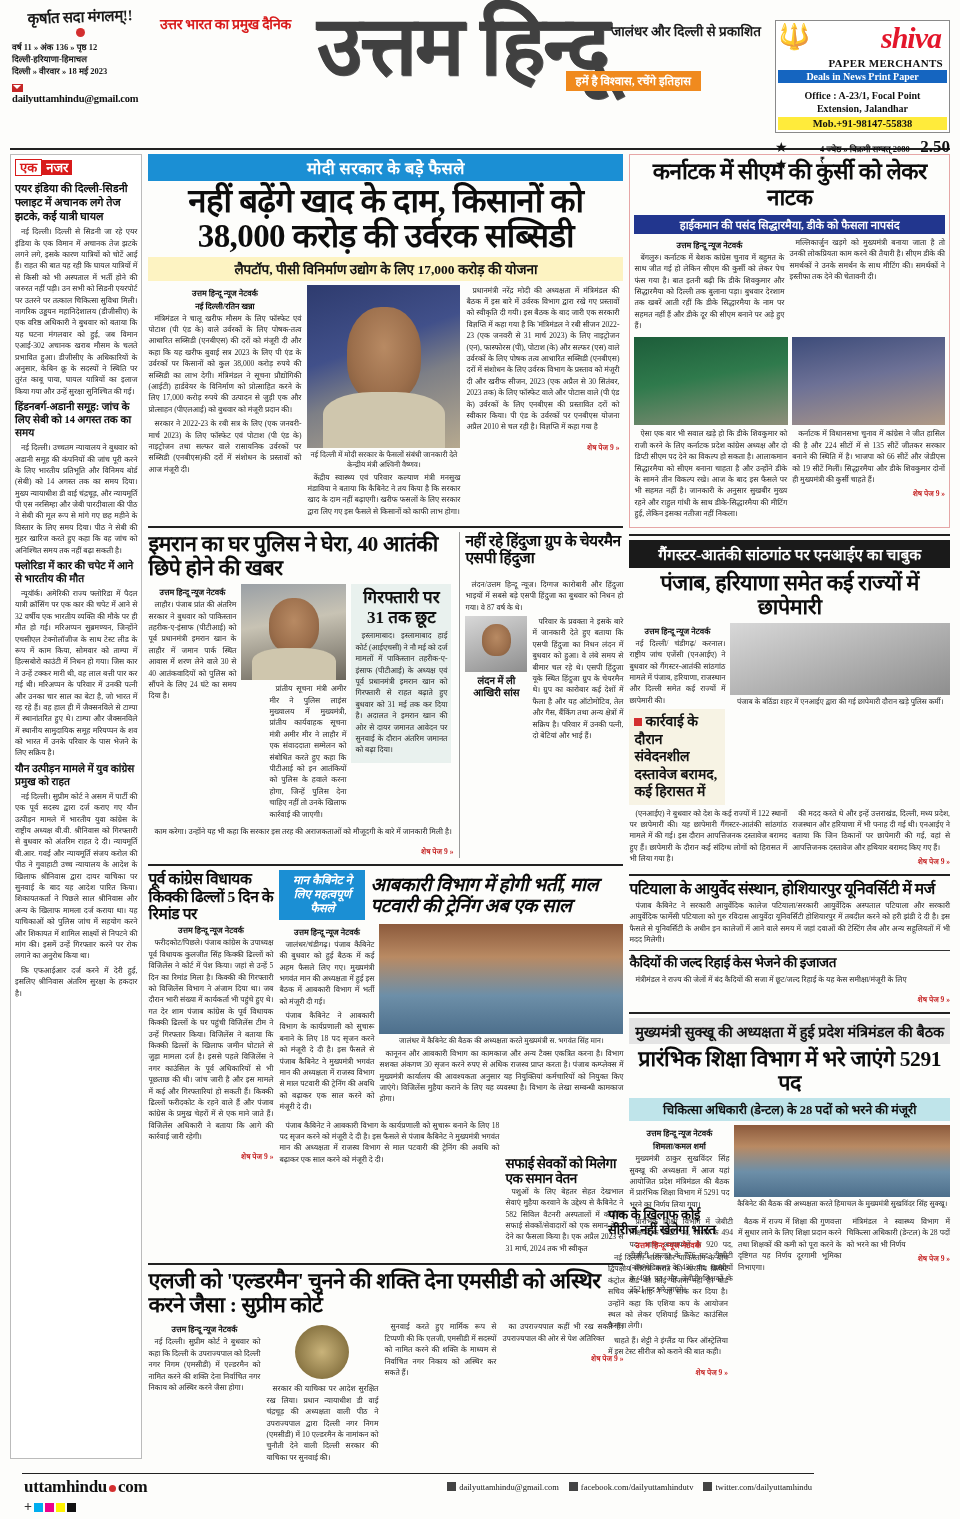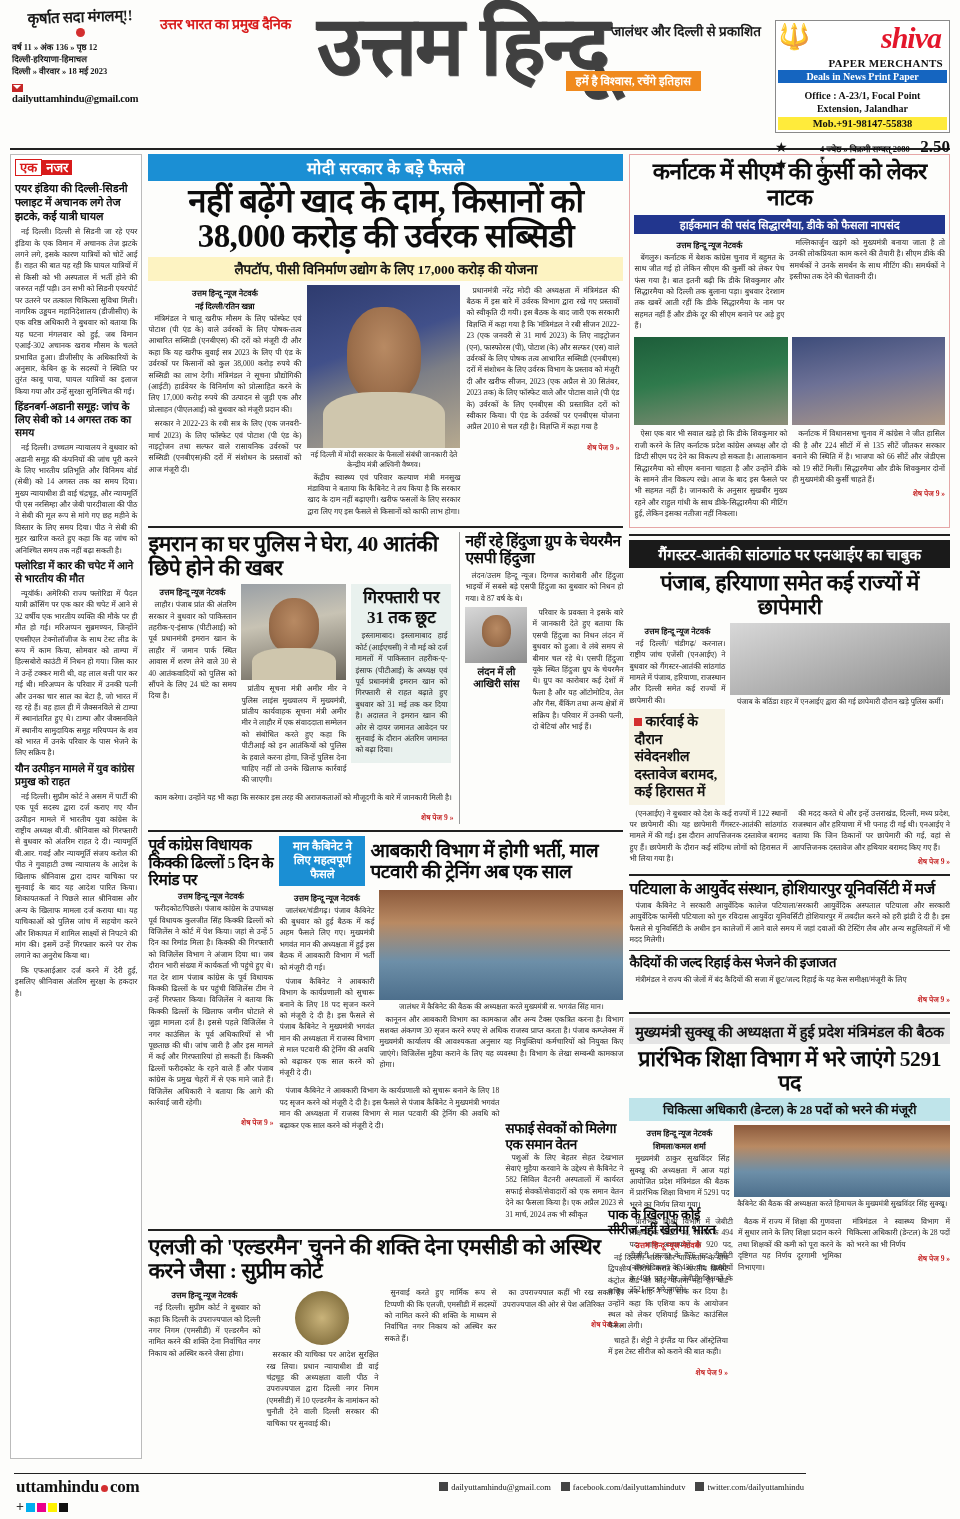--- a/index.html
+++ b/index.html
@@ -125,21 +125,21 @@
   .bullet-h { font-weight:bold; font-size:14px; line-height:1.25;}
   .bsq { display:inline-block; width:8px; height:8px; background:#d32f2f; margin-right:3px;}
 
   .photo2 { background:linear-gradient(170deg,#9aa0a6 0%,#c8c3b4 40%,#6b665c 100%); }
   .photo-room { background:linear-gradient(180deg,#8c5a3c 0%,#b98a63 30%,#6d8fa8 65%,#4d6f8c 100%); }
   .photo-grey { background:linear-gradient(160deg,#d8d8d8,#8e8e8e);}
 
   .sc-circle { width:54px; height:54px; border-radius:50%; background:radial-gradient(circle,#c9b37a 0%, #8a7644 70%); margin:4px auto;}
 
   
-  .footer { position:absolute; left:4px; bottom:0; width:812px; }
+  .footer { position:absolute; left:12px; bottom:0; width:812px; }
   .f-rule { border-top:1.5px solid #222; margin:0 10px;}
   .f-row { display:flex; align-items:center; justify-content:space-between; padding:3px 12px 0 12px;}
   .f-brand { font-size:17px; font-weight:bold; letter-spacing:-.3px;}
   .f-brand .dot { display:inline-block; width:7px; height:7px; background:#d32f2f; border-radius:50%; margin:0 2px;}
   .f-links { font-size:8.5px; display:flex; gap:10px; align-items:center;}
   .f-links span.ic { display:inline-block; width:9px; height:9px; background:#444; margin-right:3px; vertical-align:-1px;}
   .f-links .fb { background:#3b5998;}
   .f-links .tw { background:#55acee;}
   .f-links .mail { background:#777;}
   .cmyk { display:flex; align-items:center; gap:2px; padding:2px 12px 4px 12px; font-size:8px; font-weight:bold;}
@@ -275,42 +275,42 @@
               <div class="byline">उत्तम हिन्दू न्यूज नेटवर्क</div>
               <div class="bt">
                   <p>लाहौर। पंजाब प्रांत की अंतरिम सरकार ने बुधवार को पाकिस्तान तहरीक-ए-इंसाफ (पीटीआई) को पूर्व प्रधानमंत्री इमरान खान के लाहौर में जमान पार्क स्थित आवास में शरण लेने वाले 30 से 40 आतंकवादियों को पुलिस को सौंपने के लिए 24 घंटे का समय दिया है।</p>
                 </div>
             </div>
             <div style="width:105px;">
               <div class="photo photo2" style="height:96px;">
                 <div class="face"></div>
                 <div class="body-shirt"></div>
               </div>
-              <div class="bt" style="margin-top:3px;">
+              <div class="bt" style="margin-top:3px;margin-left:28px;">
                   <p>प्रांतीय सूचना मंत्री अमीर मीर ने पुलिस लाइंस मुख्यालय में मुख्यमंत्री, प्रांतीय कार्यवाहक सूचना मंत्री अमीर मीर ने लाहौर में एक संवाददाता सम्मेलन को संबोधित करते हुए कहा कि पीटीआई को इन आतंकियों को पुलिस के हवाले करना होगा, जिन्हें पुलिस देना चाहिए नहीं तो उनके खिलाफ कार्रवाई की जाएगी।</p>
                 </div>
             </div>
             <div style="width:100px;">
               <div class="inset">
                 <div class="inset-h">गिरफ्तारी पर 31 तक छूट</div>
                 <div class="bt" style="margin-top:3px;">
                     <p>इस्लामाबाद। इस्लामाबाद हाई कोर्ट (आईएचसी) ने नौ मई को दर्ज मामलों में पाकिस्तान तहरीक-ए-इंसाफ (पीटीआई) के अध्यक्ष एवं पूर्व प्रधानमंत्री इमरान खान को गिरफ्तारी से राहत बढ़ाते हुए बुधवार को 31 मई तक कर दिया है। अदालत ने इमरान खान की ओर से दायर जमानत आवेदन पर सुनवाई के दौरान अंतरिम जमानत को बढ़ा दिया।</p>
                   </div>
               </div>
             </div>
           </div>
           <div class="bt" style="margin-top:3px;">
               <p>काम करेगा। उन्होंने यह भी कहा कि सरकार इस तरह की अराजकताओं को मौजूदगी के बारे में जानकारी मिली है।</p>
             </div>
           <div style="text-align:right;"><span class="cont">शेष पेज 9 »</span></div>
         </div>
 
         <div class="vrule" style="width:164px; padding-left:5px;">
           <div class="sec-h s">नहीं रहे हिंदुजा ग्रुप के चेयरमैन एसपी हिंदुजा</div>
-          <div class="bt" style="margin-top:3px;">
+          <div class="bt" style="margin-top:12px;">
               <p>लंदन/उत्तम हिन्दू न्यूज। दिग्गज कारोबारी और हिंदुजा भाइयों में सबसे बड़े एसपी हिंदुजा का बुधवार को निधन हो गया। वे 87 वर्ष के थे।</p>
             </div>
           <div style="display:flex; gap:5px; margin-top:2px;">
             <div style="width:62px;">
               <div class="photo photo-grey" style="height:56px;">
                 <div class="face"></div>
               </div>
               <div style="font-weight:bold; font-size:10px; line-height:1.2; text-align:center; margin-top:3px;">लंदन में ली आखिरी सांस</div>
             </div>
             <div style="flex:1;" class="bt">
@@ -326,21 +326,21 @@
         <div style="width:125px;">
           <div class="sec-h s">पूर्व कांग्रेस विधायक किक्की ढिल्लों 5 दिन के रिमांड पर</div>
           <div class="byline">उत्तम हिन्दू न्यूज नेटवर्क</div>
           <div class="bt">
               <p>फरीदकोट/पिछले। पंजाब कांग्रेस के उपाध्यक्ष पूर्व विधायक कुलजीत सिंह किक्की ढिल्लों को विजिलेंस ने कोर्ट में पेश किया। जहां से उन्हें 5 दिन का रिमांड मिला है। किक्की की गिरफ्तारी को विजिलेंस विभाग ने अंजाम दिया था। जब दौरान भारी संख्या में कार्यकर्ता भी पहुंचे हुए थे। गत देर शाम पंजाब कांग्रेस के पूर्व विधायक किक्की ढिल्लों के घर पहुंची विजिलेंस टीम ने उन्हें गिरफ्तार किया। विजिलेंस ने बताया कि किक्की ढिल्लों के खिलाफ जमीन घोटाले से जुड़ा मामला दर्ज है। इससे पहले विजिलेंस ने नगर काउंसिल के पूर्व अधिकारियों से भी पूछताछ की थी। जांच जारी है और इस मामले में कई और गिरफ्तारियां हो सकती हैं। किक्की ढिल्लों फरीदकोट के रहने वाले हैं और पंजाब कांग्रेस के प्रमुख चेहरों में से एक माने जाते हैं। विजिलेंस अधिकारी ने बताया कि आगे की कार्रवाई जारी रहेगी।</p>
             </div>
           <div style="text-align:right;"><span class="cont">शेष पेज 9 »</span></div>
         </div>
 
         <div style="flex:1;">
-          <div style="display:flex;">
+          <div style="display:flex;font-style:italic;">
             <div class="bluetag">मान कैबिनेट ने लिए महत्वपूर्ण फैसले</div>
             <div style="flex:1; display:flex; align-items:center; padding-left:5px;">
               <div class="sec-h m">आबकारी विभाग में होगी भर्ती, माल पटवारी की ट्रेनिंग अब एक साल</div>
             </div>
           </div>
           <div style="display:flex; gap:5px; margin-top:4px;">
             <div style="width:95px;">
               <div class="byline">उत्तम हिन्दू न्यूज नेटवर्क</div>
               <div class="bt">
                   <p>जालंधर/चंडीगढ़। पंजाब कैबिनेट की बुधवार को हुई बैठक में कई अहम फैसले लिए गए। मुख्यमंत्री भगवंत मान की अध्यक्षता में हुई इस बैठक में आबकारी विभाग में भर्ती को मंजूरी दी गई।</p>

